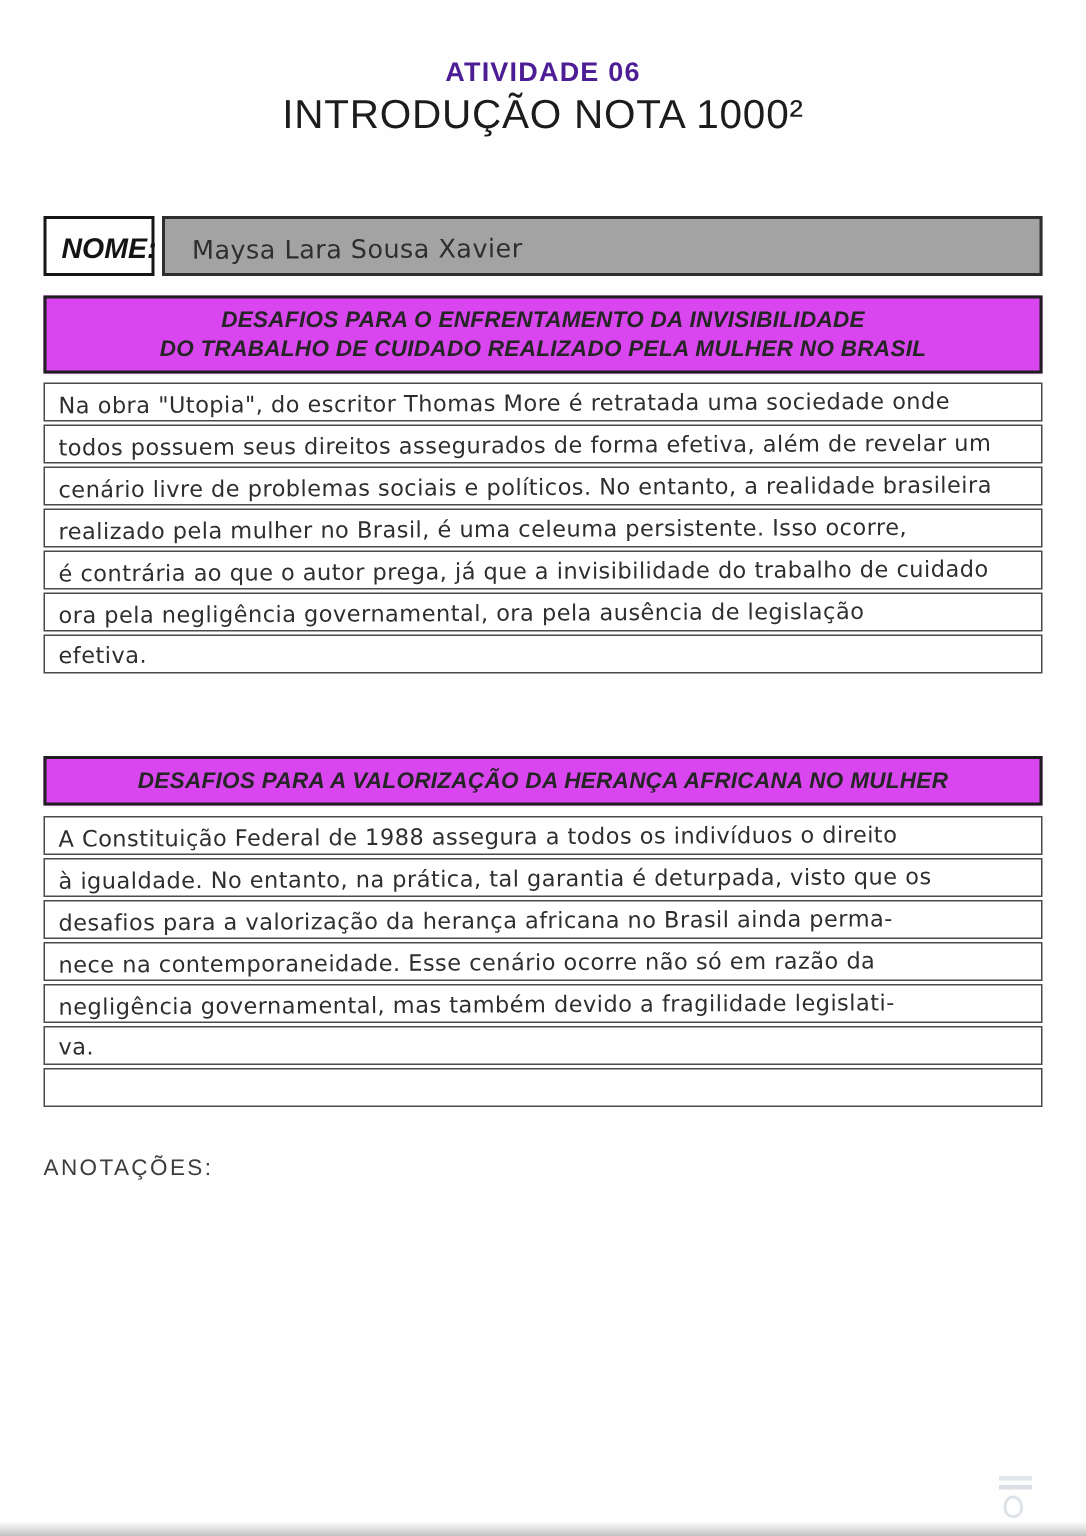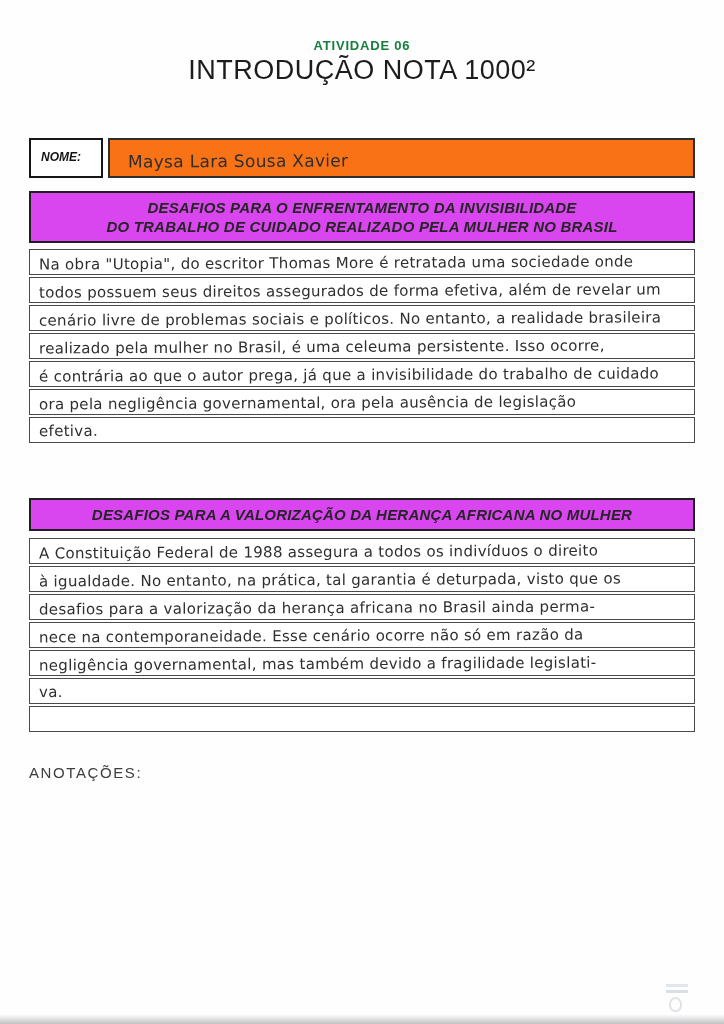--- a/index.html
+++ b/index.html
@@ -7,23 +7,23 @@
   .page {
     position:relative;
     width:724px; height:1024px;
     background:#fefefe;
     font-family:"Liberation Sans", sans-serif;
     overflow:hidden;
     margin:0 auto;
   }
   .titles { text-align:center; padding-top:38px; }
   .activity-label {
-    color:#15803d;
+    color:#4c1d95;
     font-weight:bold;
-    font-size:13px;
+    font-size:18px;
     letter-spacing:0.8px;
   }
   .main-title {
     color:#1c1c1c;
     font-weight:normal;
     font-size:27px;
     letter-spacing:0.5px;
     margin-top:2px;
   }
   .content { margin:0 29px; width:666px; }
@@ -31,29 +31,29 @@
     margin-top:52px;
     display:flex;
     gap:5px;
     height:40px;
   }
   .name-label-box {
     border:2px solid #161616;
     background:#fff;
     font-weight:bold;
     font-style:italic;
-    font-size:12px;
+    font-size:19px;
     color:#141414;
     padding:10px 12px 0 10px;
     width:74px;
   }
   .name-value-box {
     flex:1;
     border:2px solid #2e2e2e;
-    background:#f97316;
+    background:#a3a3a3;
     position:relative;
   }
   .hw {
     font-family:"DejaVu Sans", sans-serif;
     font-size:15px;
     color:#2e2e2e;
     letter-spacing:0.3px;
     white-space:nowrap;
     transform:rotate(-0.3deg);
   }

